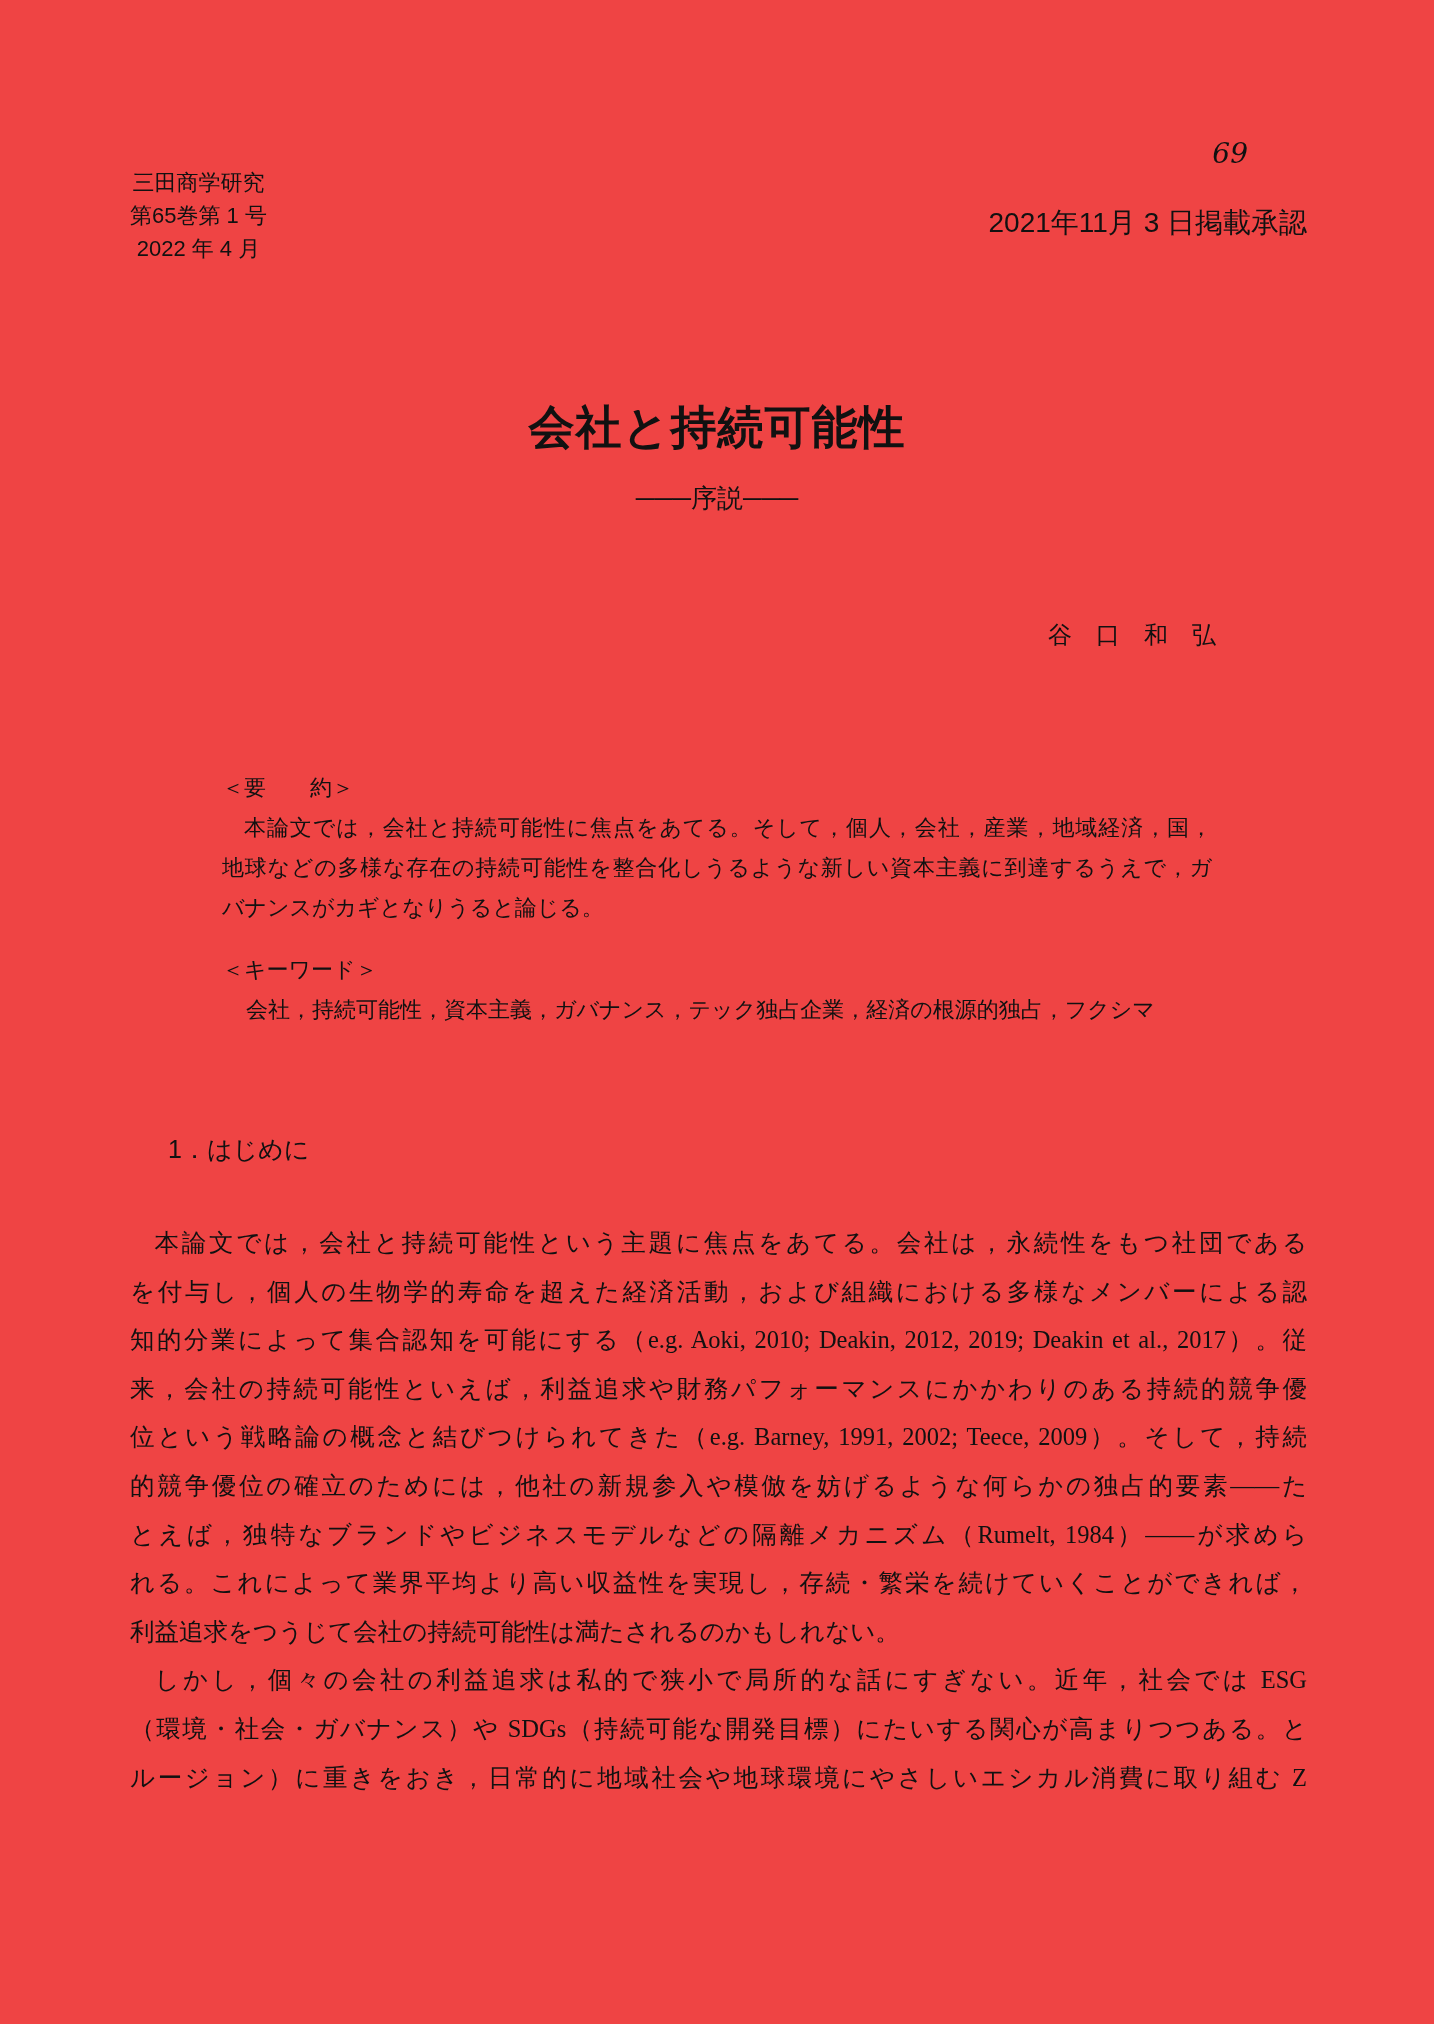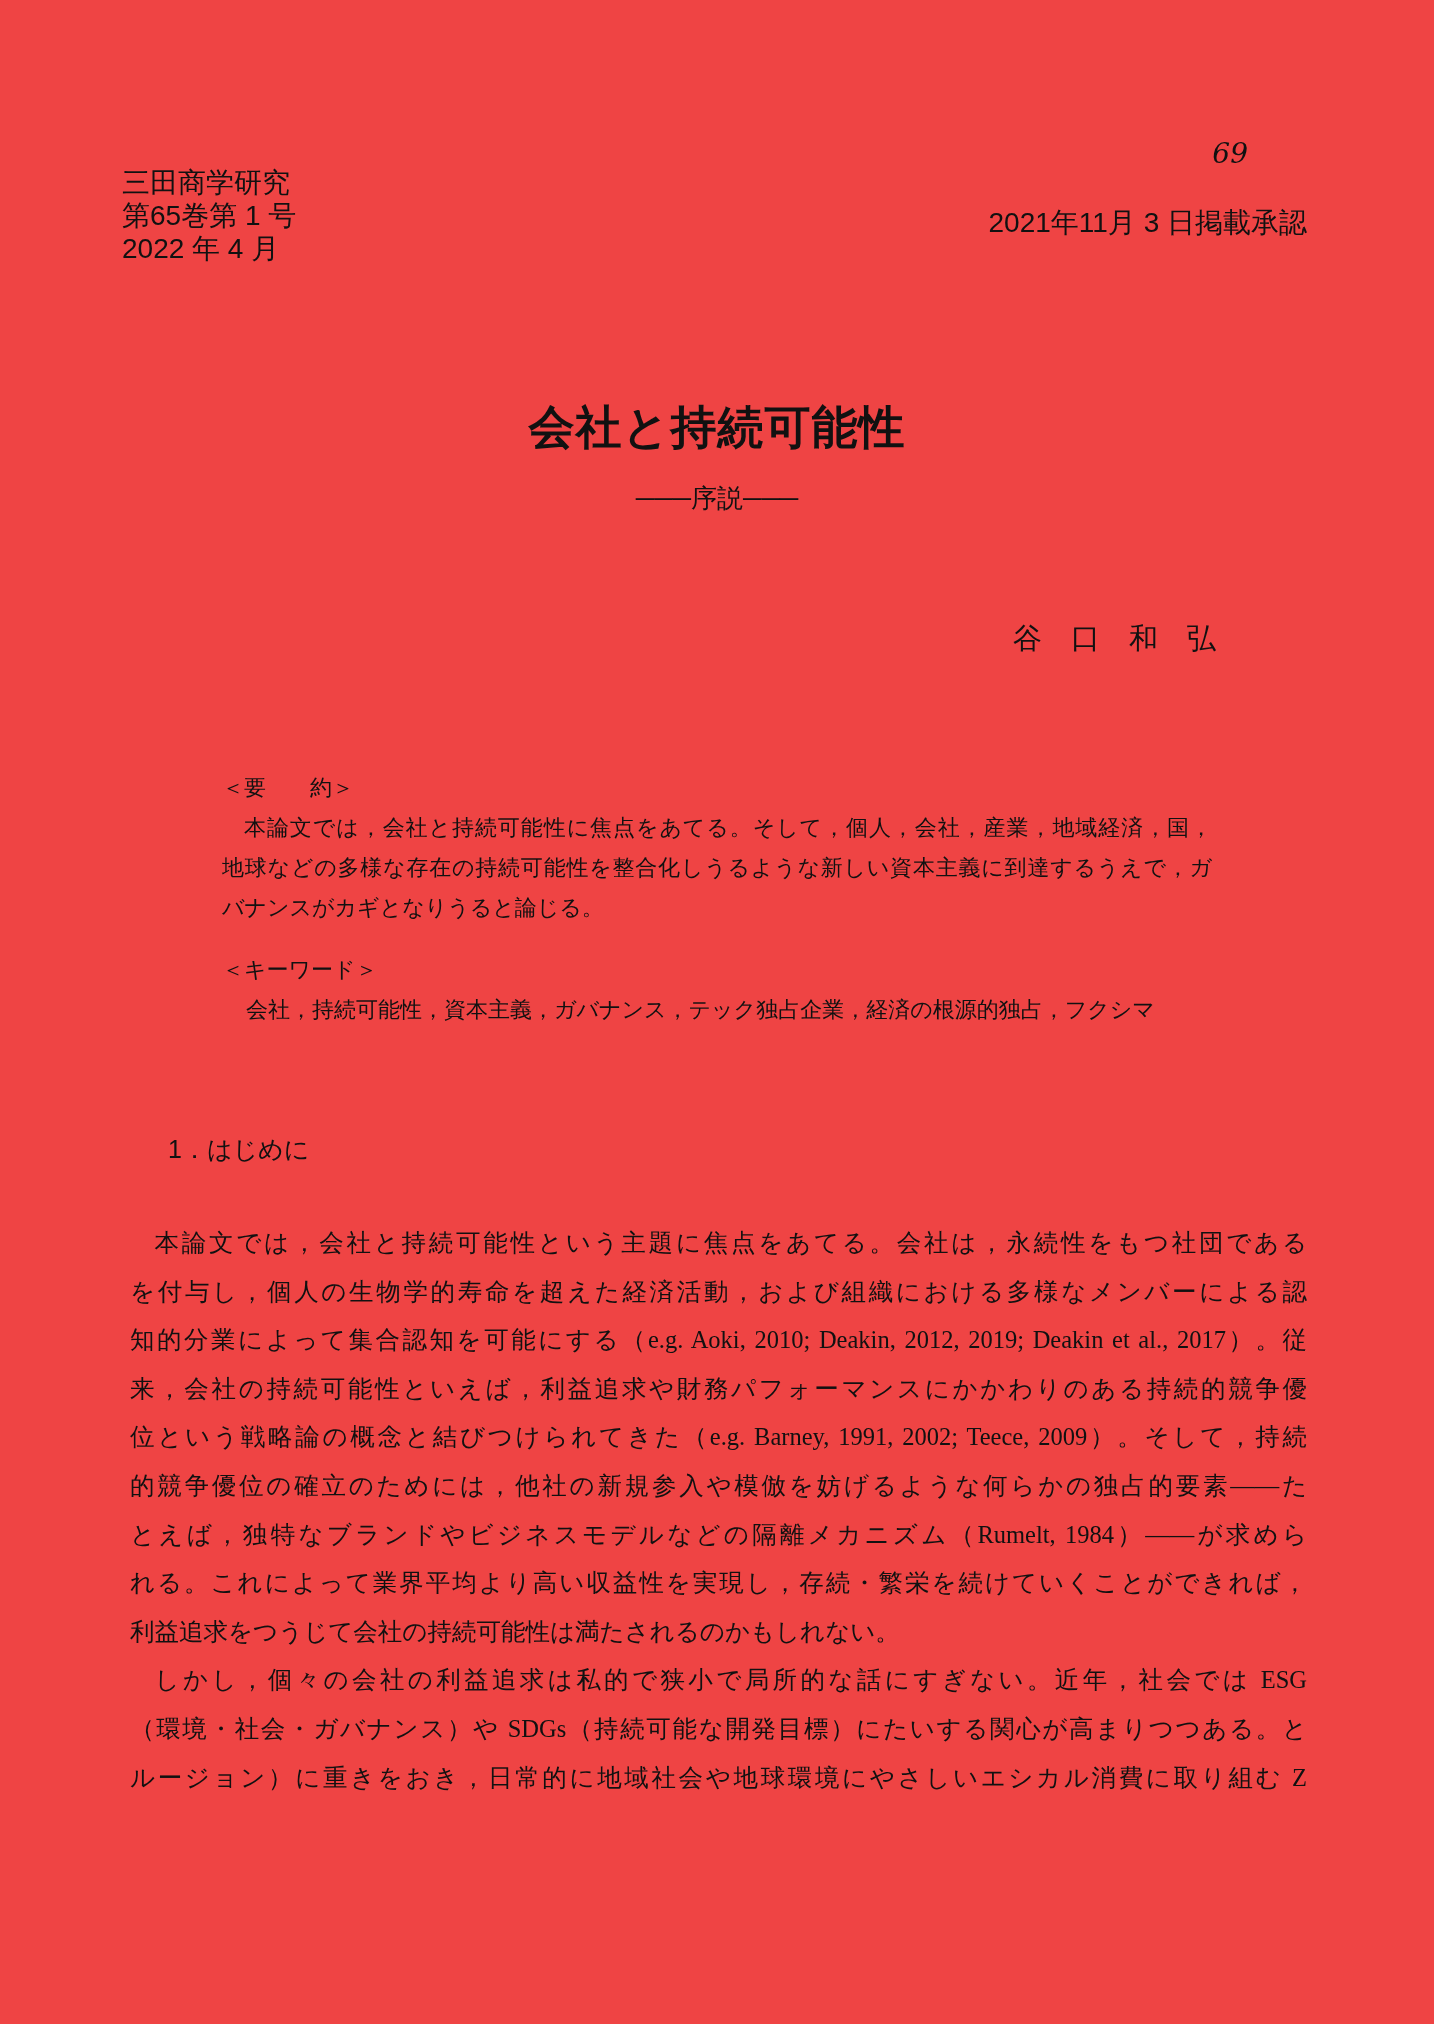--- a/index.html
+++ b/index.html
@@ -11,42 +11,42 @@
     color:#111111;
     font-family:"Liberation Serif","DejaVu Serif",serif;
     overflow:hidden;
   }
   .pageno {
     position:absolute; top:140px; right:186px;
     font-family:"DejaVu Serif","Liberation Serif",serif;
     font-style:italic; font-size:28px; line-height:1;
   }
   .journal {
-    position:absolute; left:122px; top:166px;
+    position:absolute; left:130px; top:166px;
     font-family:"Liberation Sans","DejaVu Sans",sans-serif;
-    font-size:28px; line-height:33px;
+    font-size:22px; line-height:33px;text-align:center;
   }
   .accept {
     position:absolute; top:206px; right:127px;
     font-family:"Liberation Sans","DejaVu Sans",sans-serif;
     font-size:28px; line-height:33px;
   }
   .title {
     position:absolute; top:398px; left:0; width:100%;
     margin:0; text-align:center;
     font-weight:bold; font-size:46px; line-height:1.3;
     letter-spacing:1px;
   }
   .subtitle {
     position:absolute; top:482px; left:0; width:100%;
     text-align:center; font-size:26px; line-height:1.3;
   }
   .author {
     position:absolute; top:620px; right:218px;
-    font-size:29px; line-height:1.3; font-weight:500;
+    font-size:24px; line-height:1.3; font-weight:500;
   }
   .abstract {
     position:absolute; left:222px; top:768px; width:990px;
     font-size:22px; line-height:40px;
   }
   .keywords {
     position:absolute; left:222px; top:950px; width:1000px;
     font-size:22px; line-height:40px;
   }
   .kw-line { padding-left:24px; }

